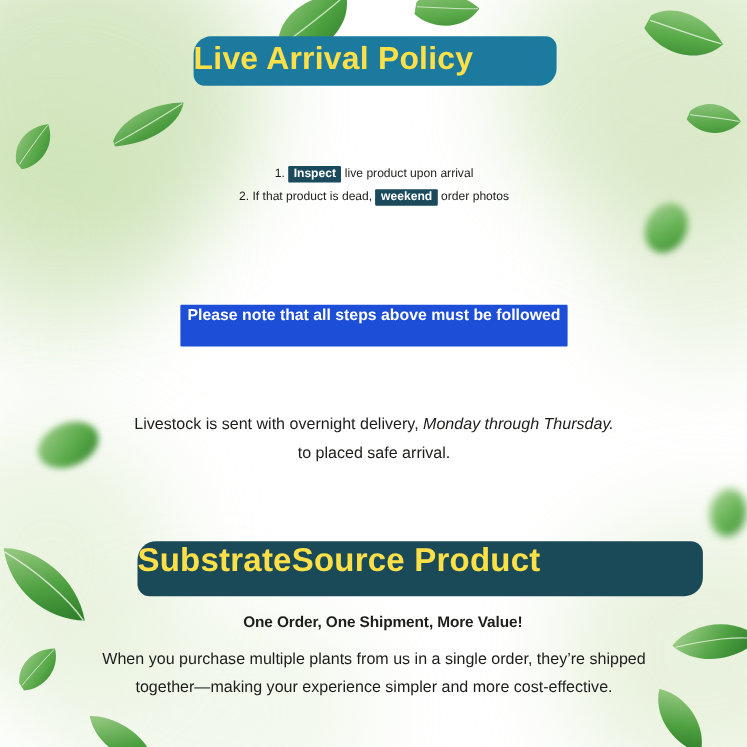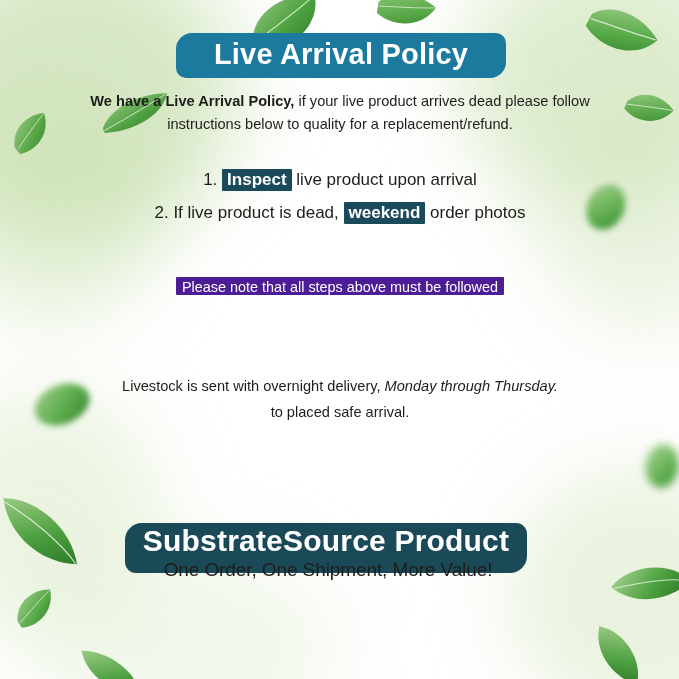--- a/index.html
+++ b/index.html
@@ -38,94 +38,93 @@
     position: absolute;
     transform-origin: 50% 50%;
   }
   .leaf svg { display: block; width: 100%; height: 100%; }
 
   
   .banner {
     position: absolute;
     display: flex;
     align-items: center;
-    justify-content: center;
-    color: #ffffff;
+    justify-content: flex-start;
+    color: #fde047;
     font-weight: 700;
     letter-spacing: .2px;
     box-sizing: border-box;
   }
   .banner-1 {
     left: 176px;  top: 33px;
     width: 330px; height: 45px;
     background: #1C7A9E;
     border-radius: 16px 10px 16px 10px;
     font-size: 29px;
     padding-bottom: 3px;
   }
   .banner-2 {
     left: 125px; top: 492px;
-    width: 402px; height: 50px;
+    width: 514px; height: 50px;
     background: #1A4A58;
     border-radius: 17px 11px 17px 11px;
     font-size: 30px;
     padding-bottom: 15px;
-    margin-top: 31px;
   }
 
   
   .txt {
     position: absolute;
     text-align: center;
     line-height: 1.55;
     color: #1d1d1b;
   }
   .intro {
     left: 60px; top: 90px; width: 560px;
     font-size: 14.6px;
   }
   .intro b { font-weight: 700; }
 
   .steps {
-    left: 60px; top: 163px; width: 560px;
-    font-size: 17px;
+    left: 60px; top: 148px; width: 560px;
+    font-size: 11px;
     line-height: 1.95;
   }
   .hl-dark {
     background: #1A4A5C;
     color: #ffffff;
     font-weight: 700;
     padding: 1px 5px 2px 5px;
     border-radius: 1px;
   }
 
   .note {
     left: 60px; top: 273px; width: 560px;
     font-size: 14.4px;
     line-height: 2.05;
   }
   .hl-blue {
-    background: #4c1d95;
+    background: #1d4ed8;
     color: #ffffff;
-    font-weight: 400;
-    padding: 2px 6px 0 6px;
+    font-weight: 700;
+    padding: 2px 6px 20px 6px;
     border-radius: 1px;
   }
 
   .livestock {
     left: 70px; top: 374px; width: 540px;
     font-size: 14.6px;
     line-height: 1.75;
   }
   .livestock i { font-style: italic; }
 
   .subhead {
-    left: 58px; top: 555px; width: 540px;
-    font-size: 19px;
-    font-weight: 400;
+    left: 78px; top: 555px; width: 540px;
+    font-size: 14px;
+    font-weight: 700;
     letter-spacing: -.1px;
   }
 
   .outro {
     left: 60px; top: 588px; width: 560px;
     font-size: 14.6px;
     line-height: 1.72;
   }
 </style>
 </head>
@@ -334,43 +333,44 @@
           </defs>
         <ellipse cx="50" cy="50" rx="32" ry="42" fill="url(#lg14)"></ellipse>
       </svg>
     </div>
   </div>
 
   <div class="banner banner-1">
     <span>Live Arrival Policy</span>
   </div>
 
-  <div class="txt intro">
-    <b>We have a Live Arrival Policy,</b><span> if your live product arrives dead please follow instructions below to quality for a replacement/refund.</span>
-  </div>
 
   <div class="txt steps">
     <div>
       <span>1.</span>
       <span></span><span class="hl-dark">Inspect</span><span> live product upon arrival</span>
     </div>
     <div>
-      <span>2.</span><span> If live product is dead, </span><span class="hl-dark">weekend</span><span> order photos</span>
+      <span>2.</span><span> If that product is dead, </span><span class="hl-dark">weekend</span><span> order photos</span>
     </div>
   </div>
 
   <div class="txt note">
     <div><span class="hl-blue">Please note that all steps above must be followed</span></div>
   </div>
 
   <div class="txt livestock">
     <div><span>Livestock is sent with overnight delivery, </span><i>Monday through Thursday.</i></div>
     <div>to placed safe arrival.</div>
   </div>
 
   <div class="banner banner-2">
     <span>SubstrateSource Product</span>
   </div>
 
   <div class="txt subhead">One Order, One Shipment, More Value!</div>
 
+  <div class="txt outro">
+    <div>When you purchase multiple plants from us in a single order, they’re shipped</div>
+    <div>together—making your experience simpler and more cost-effective.</div>
+  </div>
 
 </div>
 
 </body></html>

